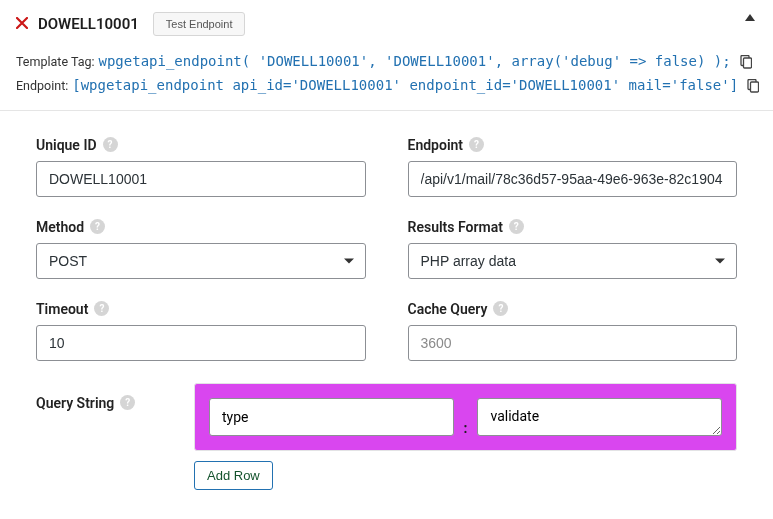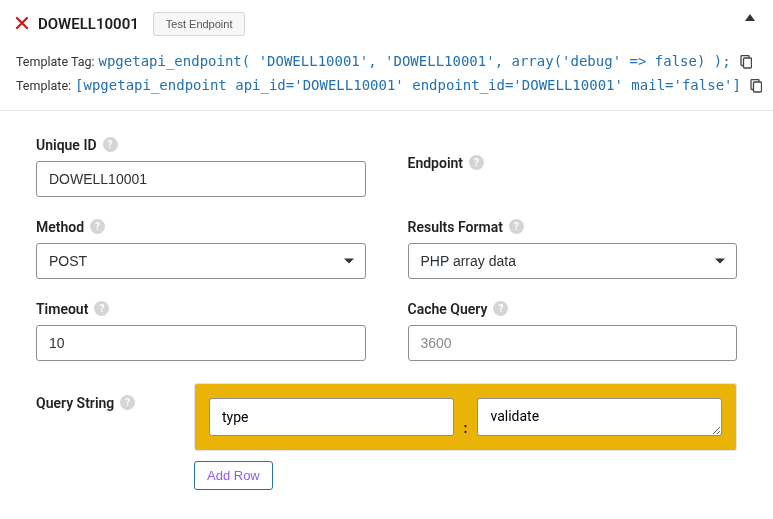--- a/index.html
+++ b/index.html
@@ -65,21 +65,20 @@
       color: #444;
       cursor: pointer;
       align-self: center;
     }
     .copy-icon svg { display: block; }
     .form-area { padding: 26px 36px 10px 36px; }
     .form-row {
       display: flex;
       gap: 42px;
       margin-bottom: 22px;
-      align-items: center;
     }
     .form-col { flex: 1; display: flex; flex-direction: column; }
     .field-label {
       font-size: 14px;
       font-weight: 600;
       color: #222;
       margin-bottom: 8px;
       display: flex;
       align-items: center;
     }
@@ -116,21 +115,21 @@
       pointer-events: none;
       width: 0; height: 0;
       border-left: 5px solid transparent;
       border-right: 5px solid transparent;
       border-top: 5px solid #333;
     }
     .qs-row { display: flex; gap: 28px; }
     .qs-label-col { flex: 0 0 130px; padding-top: 12px; }
     .qs-fields-col { flex: 1; }
     .qs-box {
-      background: #eab308;
+      background: #d946ef;
       border: 1px solid #e3e3e5;
       border-radius: 3px;
       padding: 14px;
       display: flex;
       align-items: flex-end;
       gap: 10px;
     }
     .qs-key-input, .qs-val-input {
       flex: 1;
       border: 1px solid #8c8f94;
@@ -140,21 +139,21 @@
       background: #fff;
       font-family: inherit;
       min-height: 38px;
     }
     .qs-val-input { resize: both; }
     .qs-colon { font-weight: 700; font-size: 14px; }
     .add-row-btn {
       margin-top: 10px;
       display: inline-block;
       border: 1px solid #2271b1;
-      color: #8b5cf6;
+      color: #14532d;
       background: #fff;
       border-radius: 3px;
       padding: 6px 12px;
       font-size: 13px;
       cursor: pointer;
     }
   </style>
 </head>
 <body>
 
@@ -174,21 +173,21 @@
     <span class="tag-label">Template Tag:</span>
     <span class="tag-code">wpgetapi_endpoint( 'DOWELL10001', 'DOWELL10001', array('debug' =&gt; false) );</span>
     <span class="copy-icon">
       <svg width="13" height="14" viewBox="0 0 13 14">
           <rect x="2" y="0.5" width="8" height="10" rx="1" fill="none" stroke="#444" stroke-width="1.3"></rect>
           <rect x="4.5" y="3" width="8" height="10" rx="1" fill="#fff" stroke="#444" stroke-width="1.3"></rect>
         </svg>
     </span>
   </div>
   <div class="tag-row">
-    <span class="tag-label">Template:</span>
+    <span class="tag-label">Endpoint:</span>
     <span class="tag-code">[wpgetapi_endpoint api_id='DOWELL10001' endpoint_id='DOWELL10001' mail='false']</span>
     <span class="copy-icon">
       <svg width="13" height="14" viewBox="0 0 13 14">
           <rect x="2" y="0.5" width="8" height="10" rx="1" fill="none" stroke="#444" stroke-width="1.3"></rect>
           <rect x="4.5" y="3" width="8" height="10" rx="1" fill="#fff" stroke="#444" stroke-width="1.3"></rect>
         </svg>
     </span>
   </div>
 </div>
 
@@ -200,20 +199,21 @@
         <span>Unique ID</span>
         <span class="help-icon">?</span>
       </label>
       <input type="text" class="text-input" value="DOWELL10001" style="">
     </div>
     <div class="form-col">
       <label class="field-label">
         <span>Endpoint</span>
         <span class="help-icon">?</span>
       </label>
+      <input type="text" class="text-input" value="/api/v1/mail/78c36d57-95aa-49e6-963e-82c1904" style="">
     </div>
   </div>
 
   <div class="form-row">
     <div class="form-col">
       <label class="field-label">
         <span>Method</span>
         <span class="help-icon">?</span>
       </label>
       <div class="select-wrap">

